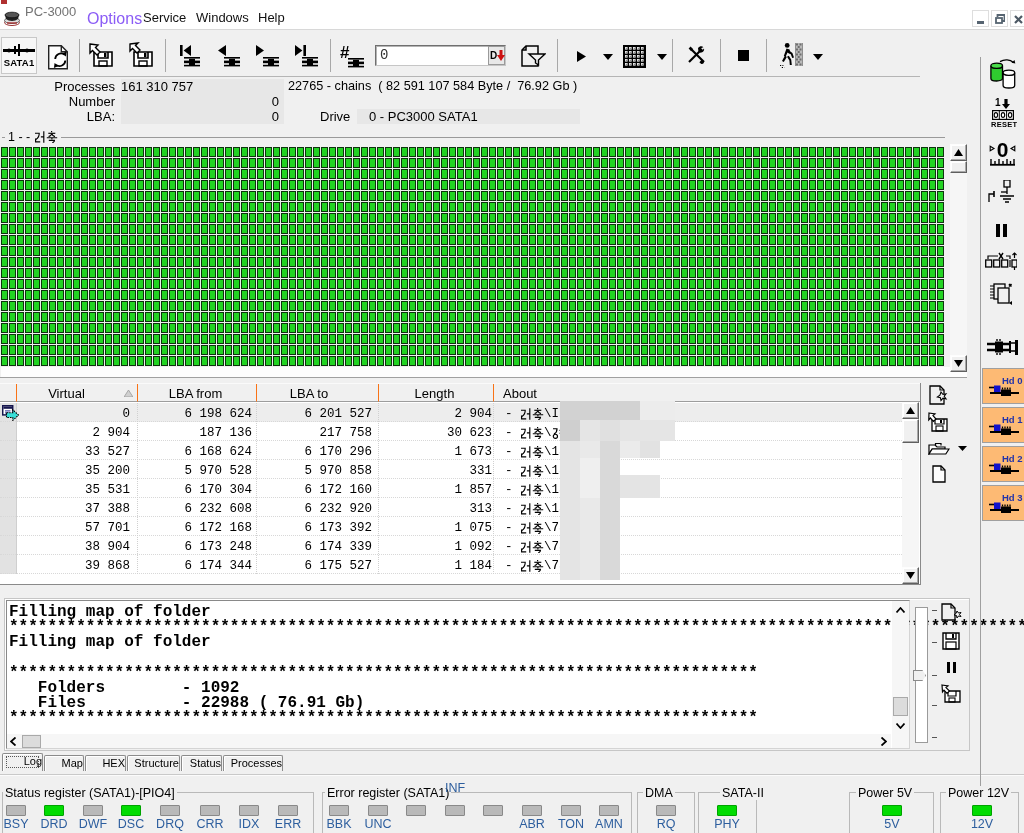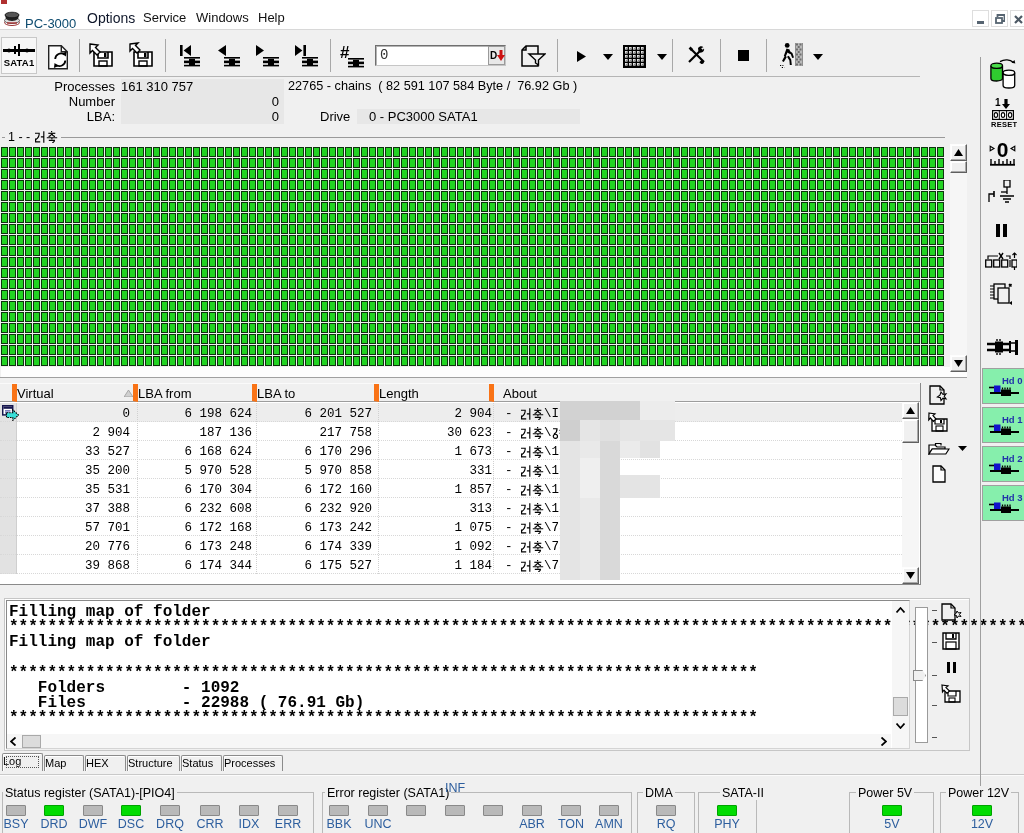--- a/index.html
+++ b/index.html
@@ -5,25 +5,25 @@
 font-family:"Liberation Sans",sans-serif;position:relative}
 .abs{position:absolute}
 .mono{font-family:"Liberation Mono",monospace}
 .led{position:absolute;width:20px;height:11px;background:#b9b9b9;border:1px solid #898989;border-radius:1px}
 .led.g{background:#00dc00;border-color:#00a300}
 .ledlab{position:absolute;font-size:12.5px;color:#2d5e9e;text-align:center;width:40px}
 .fldlab{position:absolute;font-size:12.5px;color:#000;background:#f0f0f0;padding:0 2px;white-space:nowrap}
 .fld{position:absolute;border:1px solid #b9b9b9;border-bottom:none}
 .sep{position:absolute;width:1px;background:#a8a8a8}
 .sbtn{background:#f0f0f0;border:1px solid;border-color:#fdfdfd #5f5f5f #5f5f5f #fdfdfd;box-shadow:inset -1px -1px 0 #a9a9a9,inset 1px 1px 0 #fff}
-.hcell{position:absolute;top:384px;height:18px;background:#f0f0f0;border-right:5px solid #f97316;border-bottom:1px solid #9d9d9d;font-size:13px;text-align:left;padding:2px 8px 0 0}
+.hcell{position:absolute;top:384px;height:18px;background:#f0f0f0;border-right:1px solid #f97316;border-bottom:1px solid #9d9d9d;font-size:13px;text-align:center;padding:2px 8px 0 0}
 .trow{position:absolute;left:17px;width:885px;height:19px}
 .tcell{position:absolute;top:4px;font-size:12.5px;font-family:"Liberation Mono",monospace;text-align:right;white-space:pre}
-.tab{height:16px;background:#f0f0f0;border:1px solid #8b8b8b;border-bottom:none;border-radius:2px 2px 0 0;font-size:11px;text-align:left;box-shadow:inset 1px 1px 0 #fff;padding-top:1px}
-.hd{position:absolute;left:982px;width:42px;height:36px;background:#86efac;border:1px solid #9f9f9f;border-right:none}
+.tab{height:16px;background:#f0f0f0;border:1px solid #8b8b8b;border-bottom:none;border-radius:2px 2px 0 0;font-size:11px;text-align:right;box-shadow:inset 1px 1px 0 #fff;padding-top:1px}
+.hd{position:absolute;left:982px;width:42px;height:36px;background:#fdba74;border:1px solid #9f9f9f;border-right:none}
 .hdt{position:absolute;left:19px;top:6px;font-size:9.5px;font-weight:bold;color:#2233aa}
 .hdic{left:989px}
 svg.abs{display:block}
 </style></head>
 <body>
 <svg width="0" height="0" style="position:absolute">
     <defs>
 <g id="geon" fill="none" stroke="#000" stroke-width="1.15">
  <path d="M1 2.2h4.2c0.1 2.6-1.2 5-3.4 6.3"></path>
  <path d="M9.8 0.3v11.4M9.8 5.8H6.9"></path>
@@ -49,22 +49,22 @@
 
 <div class="abs" style="left:0;top:9px;width:1024px;height:20px;background:#fff"></div>
 <svg class="abs" style="left:4px;top:11px" width="16" height="15" viewBox="0 0 16 15">
  <ellipse cx="8" cy="11.5" rx="7.5" ry="3" fill="#fff" stroke="#993333" stroke-width="1"></ellipse>
  <ellipse cx="8" cy="9.5" rx="7.5" ry="3" fill="#ddd" stroke="#444" stroke-width="0.8"></ellipse>
  <path d="M1 4c3-3 11-3 14 0l-1 4c-3 2.5-9 2.5-12 0z" fill="#222"></path>
  <ellipse cx="8" cy="4" rx="7" ry="2.8" fill="#555"></ellipse>
  <ellipse cx="8" cy="4" rx="7" ry="2.8" fill="none" stroke="#111" stroke-width="0.8"></ellipse>
  <path d="M3 12h10" stroke="#aa2222" stroke-width="1.2"></path>
 </svg>
-<div class="abs" style="top:16px;left:25px;font-size:13px;color:#0c4a6e;letter-spacing:0px">PC-3000</div>
-<div class="abs" style="top:10px;left:87px;font-size:14px;color:#0f172a">Options</div>
+<div class="abs" style="top:4px;left:25px;font-size:13px;color:#737373;letter-spacing:0px">PC-3000</div>
+<div class="abs" style="top:10px;left:87px;font-size:16px;color:#8b5cf6">Options</div>
 <div class="abs" style="top:10px;left:143px;font-size:13px;color:#111">Service</div>
 <div class="abs" style="top:10px;left:196px;font-size:13px;color:#111">Windows</div>
 <div class="abs" style="top:10px;left:258px;font-size:13px;color:#111">Help</div>
 
 <div class="abs" style="left:972px;top:10px;width:17px;height:17px;border:1px solid #dedede;background:#fff"></div>
 <div class="abs" style="left:991px;top:10px;width:17px;height:17px;border:1px solid #dedede;background:#fff"></div>
 <div class="abs" style="left:1010px;top:10px;width:17px;height:17px;border:1px solid #dedede;background:#fff"></div>
 <div class="abs" style="left:977px;top:21px;width:7px;height:2.5px;background:#566471"></div>
 <svg class="abs" style="left:995px;top:14px" width="10" height="10" viewBox="0 0 10 10">
     <path d="M2.5 3V1h7v6H7" fill="none" stroke="#566471" stroke-width="1.8"></path>
@@ -407,30 +407,30 @@
     <span class="tcell" style="left:360px;width:115px">313</span>
     <span class="tcell" style="left:488px;text-align:left">- <svg width="12" height="12" viewBox="0 0 12 12" style="vertical-align:-2.5px">
         <use href="#geon"></use>
       </svg><svg width="12" height="12" viewBox="0 0 12 12" style="vertical-align:-2.5px">
         <use href="#chuk"></use>
       </svg>\15</span>
   </div>
 <div class="trow" style="top:517px">
     <span class="tcell" style="left:0;width:113px">57 701</span>
     <span class="tcell" style="left:120px;width:115px">6 172 168</span>
-    <span class="tcell" style="left:240px;width:115px">6 173 242</span>
+    <span class="tcell" style="left:240px;width:115px">6 173 392</span>
     <span class="tcell" style="left:360px;width:115px">1 075</span>
     <span class="tcell" style="left:488px;text-align:left">- <svg width="12" height="12" viewBox="0 0 12 12" style="vertical-align:-2.5px">
         <use href="#geon"></use>
       </svg><svg width="12" height="12" viewBox="0 0 12 12" style="vertical-align:-2.5px">
         <use href="#chuk"></use>
       </svg>\75</span>
   </div>
 <div class="trow" style="top:536px">
-    <span class="tcell" style="left:0;width:113px">20 776</span>
+    <span class="tcell" style="left:0;width:113px">38 904</span>
     <span class="tcell" style="left:120px;width:115px">6 173 248</span>
     <span class="tcell" style="left:240px;width:115px">6 174 339</span>
     <span class="tcell" style="left:360px;width:115px">1 092</span>
     <span class="tcell" style="left:488px;text-align:left">- <svg width="12" height="12" viewBox="0 0 12 12" style="vertical-align:-2.5px">
         <use href="#geon"></use>
       </svg><svg width="12" height="12" viewBox="0 0 12 12" style="vertical-align:-2.5px">
         <use href="#chuk"></use>
       </svg>\75</span>
   </div>
 <div class="trow" style="top:555px">

